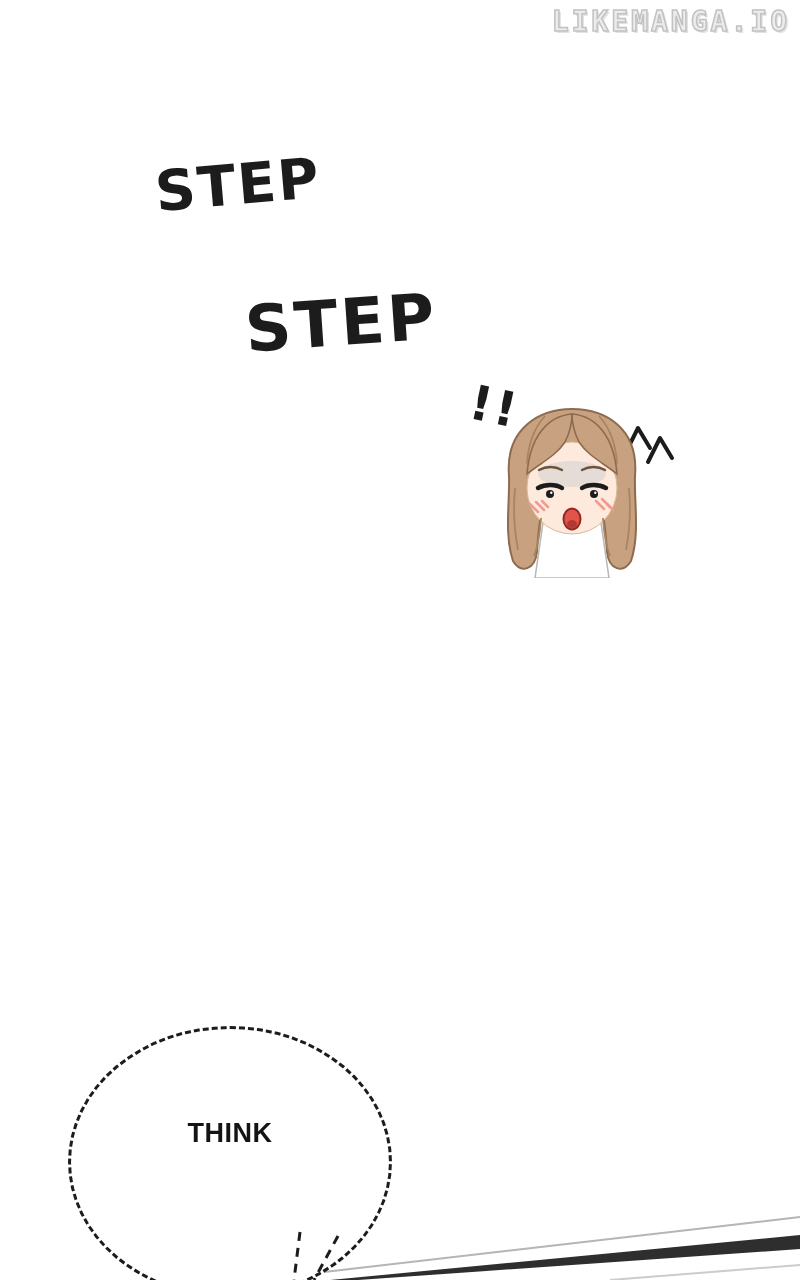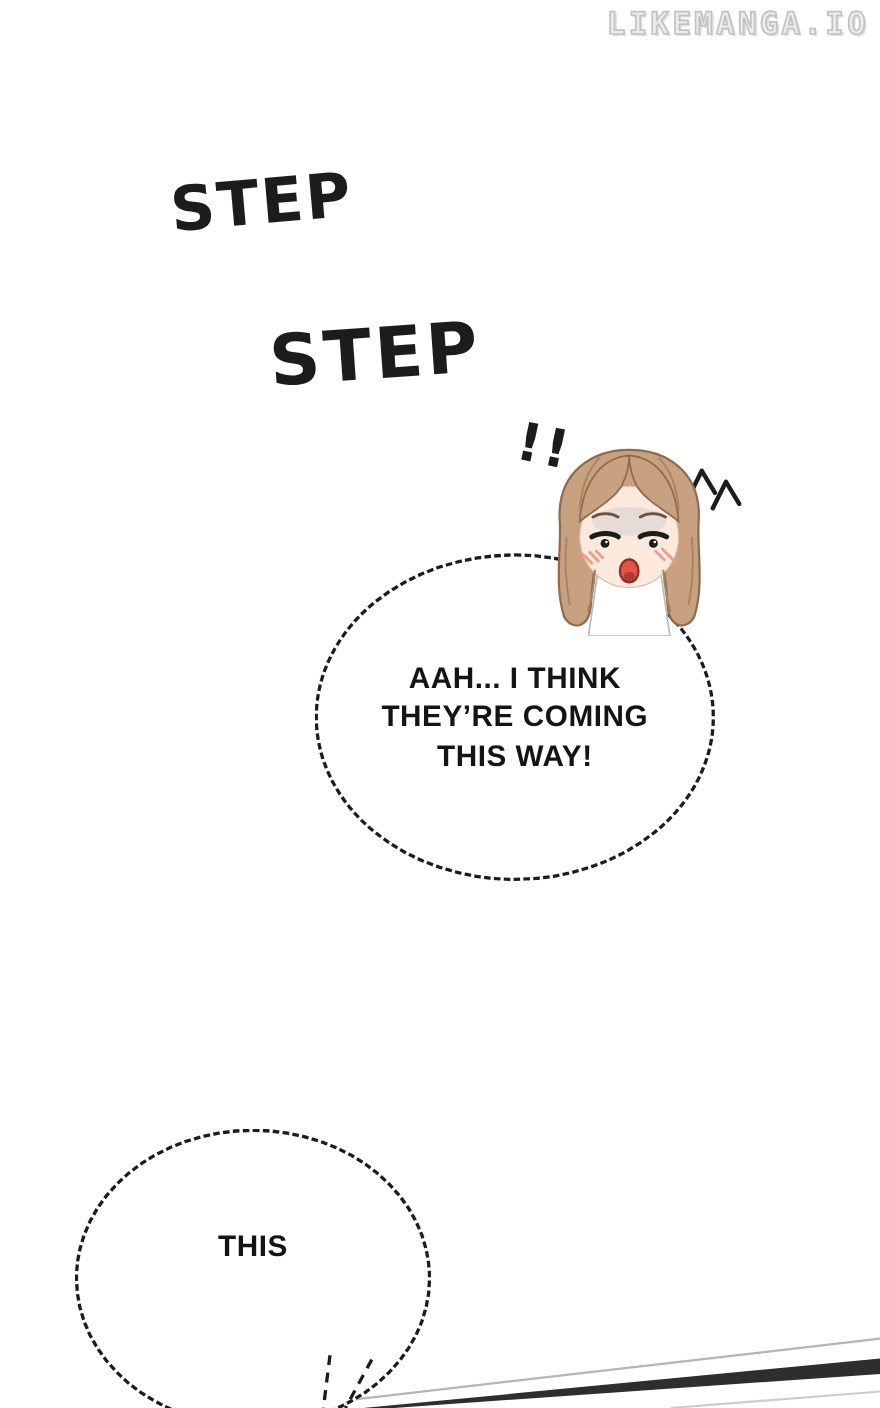--- a/index.html
+++ b/index.html
@@ -53,31 +53,24 @@
 
   <div class="sfx sfx-1">STEP</div>
   <div class="sfx sfx-2">STEP</div>
   <div class="sfx exclaim">!!</div>
 
   <svg class="shock-marks" width="56" height="56" viewBox="0 0 56 56">
     <polyline points="4,34 16,10 28,30" fill="none" stroke="#1c1c1c" stroke-width="4" stroke-linecap="round" stroke-linejoin="round"></polyline>
     <polyline points="26,44 38,20 50,40" fill="none" stroke="#1c1c1c" stroke-width="4" stroke-linecap="round" stroke-linejoin="round"></polyline>
   </svg>
 
-  <div class="bubble bubble-1">
-    <div class="bubble-text">
-      <span>AAH... I THINK</span>
-      <span>THEY’RE COMING</span>
-      <span>THIS WAY!</span>
-    </div>
-  </div>
 
   <div class="bubble bubble-2">
     <div class="bubble-text">
-      <span>THIS</span>
+      <span>THINK</span>
     </div>
   </div>
 
   <svg class="bubble-tail" width="80" height="52" viewBox="0 0 80 52">
     <path d="M20,4 L14,52" fill="none" stroke="#1c1c1c" stroke-width="3" stroke-dasharray="9,7"></path>
     <path d="M58,8 L34,52" fill="none" stroke="#1c1c1c" stroke-width="3" stroke-dasharray="9,7"></path>
   </svg>
 
   <svg class="character" width="180" height="180" viewBox="0 0 180 180">
 

